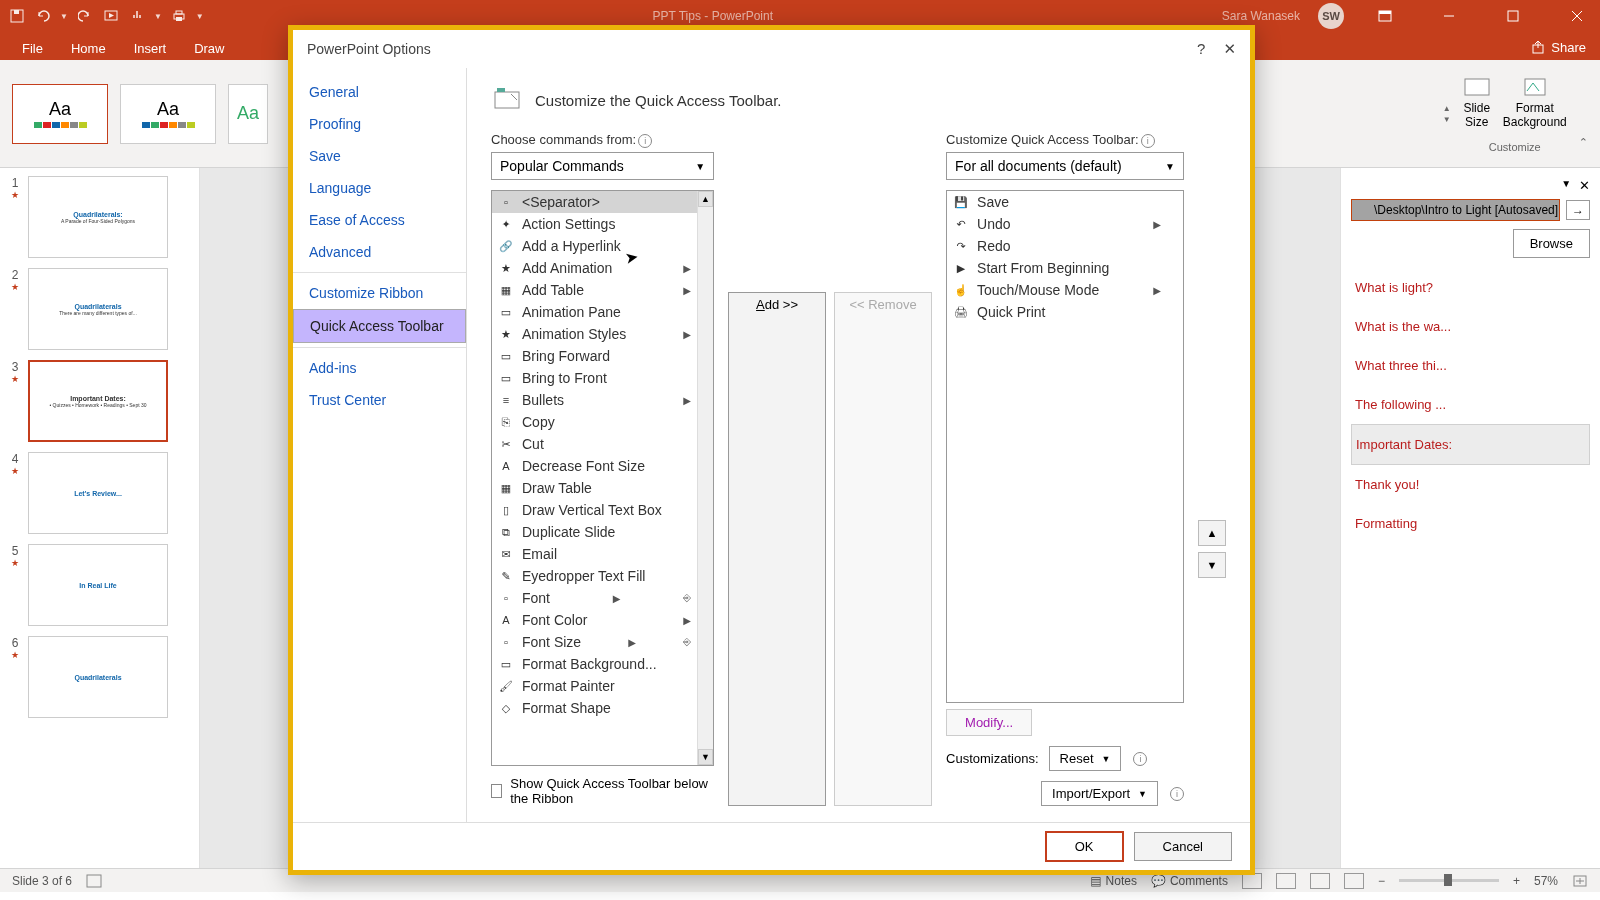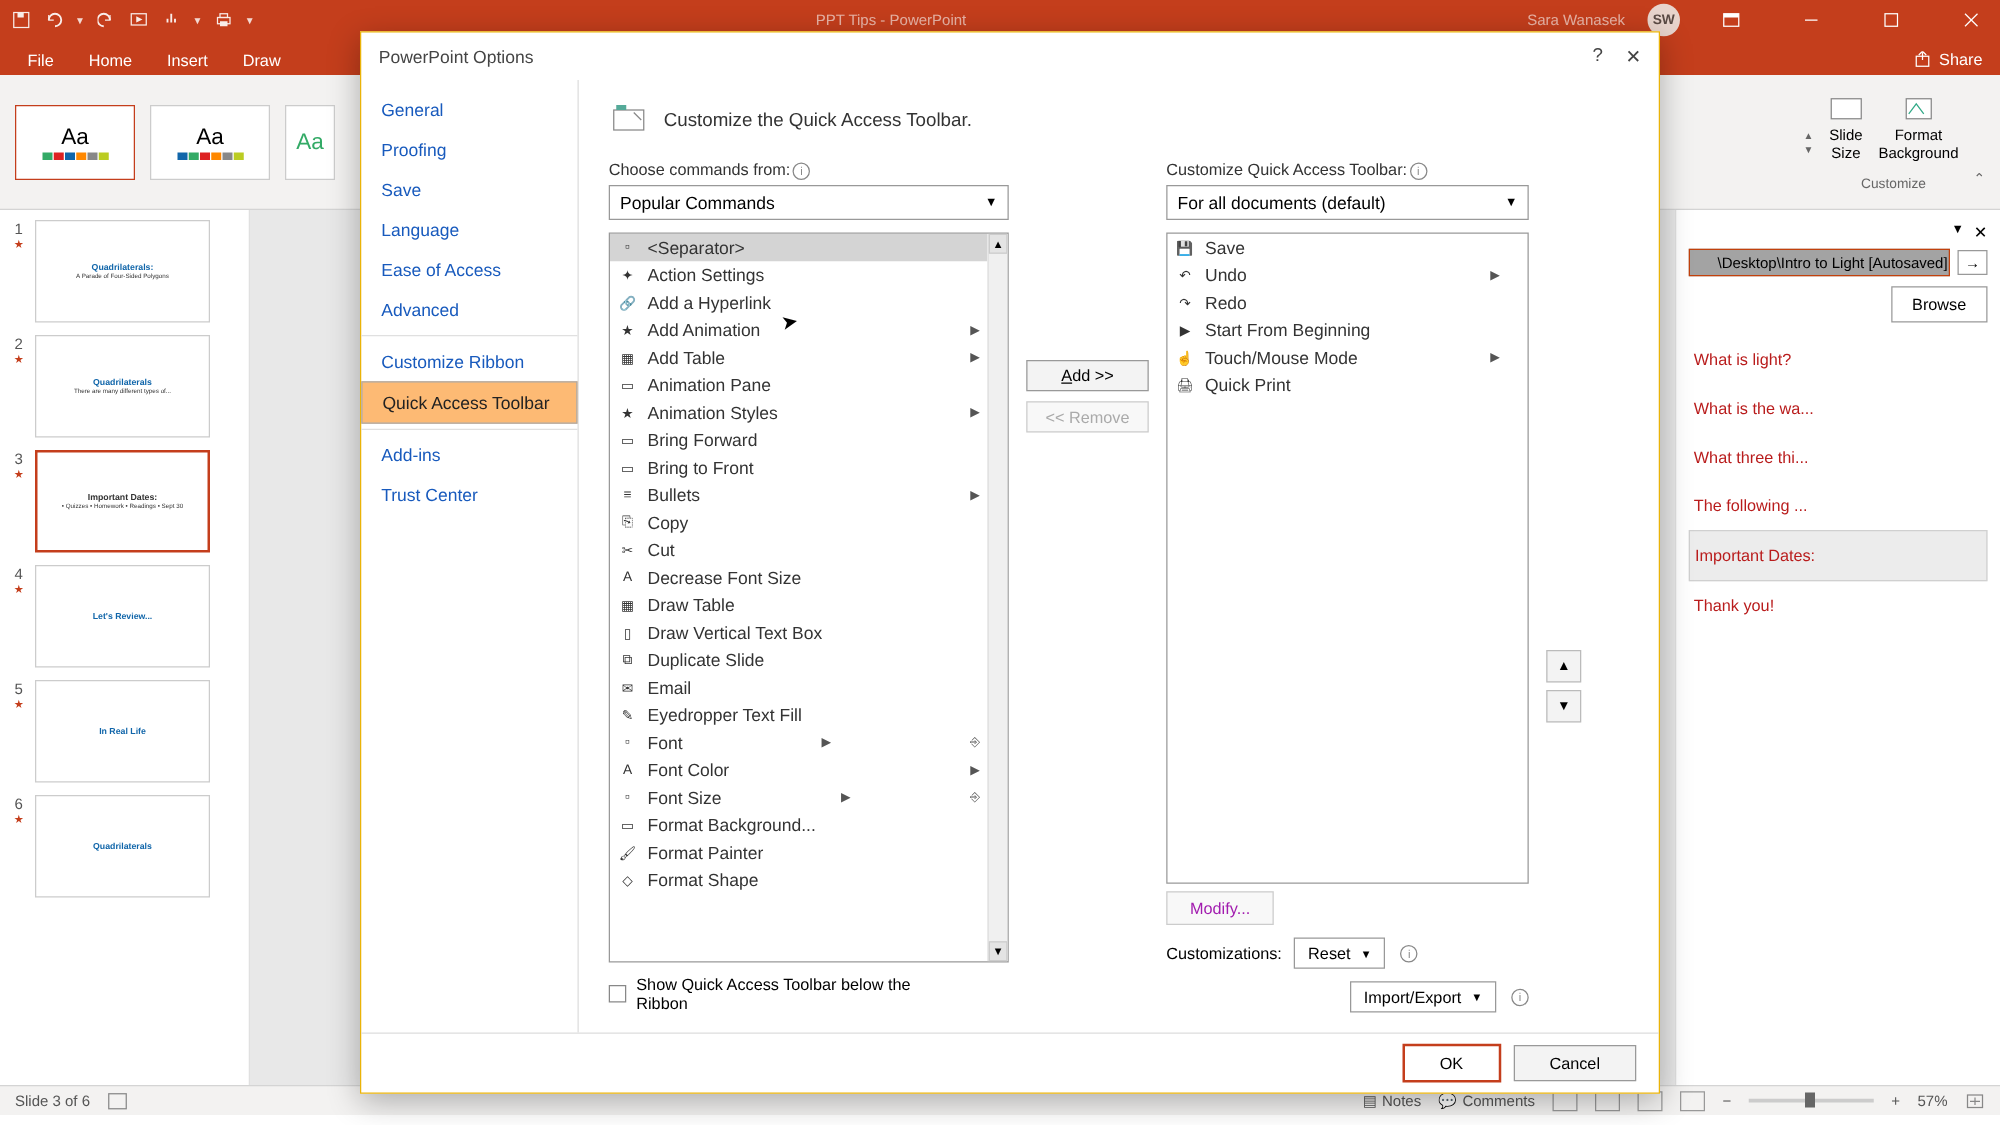--- a/index.html
+++ b/index.html
@@ -47,49 +47,49 @@
 .path-select { flex: 1; border: 1px solid #c2410c; padding: 3px 22px; background: #a3a3a3; white-space: nowrap; overflow: hidden; }
 
 
 .statusbar { height: 24px; background: #f3f2f1; border-top: 1px solid #d4d4d4; display: flex; align-items: center; padding: 0 12px; font-size: 12px; color: #555; gap: 14px; }
 .statusbar .right { margin-left: auto; display: flex; align-items: center; gap: 14px; }
 .view-btn { width: 20px; height: 16px; border: 1px solid #999; cursor: pointer; }
 .zoom-slider { width: 100px; height: 3px; background: #ccc; position: relative; }
 .zoom-slider::after { content: ''; position: absolute; width: 8px; height: 12px; background: #666; top: -5px; left: 45%; }
 
 
-.dialog { position: absolute; left: 288px; top: 25px; width: 1040px; height: 850px; background: #fff; border: 1px solid #eab308; box-shadow: 0 6px 24px rgba(0,0,0,0.3); display: flex; flex-direction: column; }
+.dialog { position: absolute; left: 288px; top: 25px; width: 967px; height: 850px; background: #fff; border: 5px solid #eab308; box-shadow: 0 6px 24px rgba(0,0,0,0.3); display: flex; flex-direction: column; }
 .dialog-title { height: 38px; display: flex; align-items: center; padding: 0 14px; font-size: 14px; color: #444; }
 .dialog-title-btns { margin-left: auto; display: flex; gap: 18px; }
 .dialog-body { flex: 1; display: flex; }
 .dlg-sidebar { width: 174px; border-right: 1px solid #ddd; padding: 8px 0; }
 .dlg-sb-item { padding: 8px 16px; font-size: 14px; color: #185abd; cursor: pointer; }
 .dlg-sb-item.sep { border-top: 1px solid #e0e0e0; margin-top: 4px; padding-top: 12px; }
-.dlg-sb-item.selected { background: #fdba74; color: #222; border: 1px solid #aaa; font-weight: 400; }
+.dlg-sb-item.selected { background: #c4b5fd; color: #222; border: 1px solid #aaa; font-weight: 400; }
 
 .dlg-content { flex: 1; padding: 16px 24px; display: flex; flex-direction: column; overflow: hidden; }
 .dlg-header { display: flex; align-items: center; gap: 12px; font-size: 15px; color: #333; margin-bottom: 16px; }
 .dlg-section-icon { width: 32px; height: 32px; display: inline-flex; align-items: center; justify-content: center; }
 
 .two-col { display: flex; gap: 14px; flex: 1; min-height: 0; }
 .col { display: flex; flex-direction: column; }
 .col-label { font-size: 13px; color: #333; margin-bottom: 4px; }
 .info-icon { display: inline-block; width: 14px; height: 14px; border-radius: 50%; border: 1px solid #888; font-size: 9px; text-align: center; line-height: 12px; color: #888; margin-left: 2px; }
 .dd { border: 1px solid #999; padding: 5px 8px; font-size: 14px; background: #fff; display: flex; justify-content: space-between; align-items: center; cursor: pointer; margin-bottom: 10px; }
 .listbox { border: 1px solid #999; background: #fff; flex: 1; overflow: hidden; position: relative; }
 .list-inner { position: absolute; inset: 0 16px 0 0; overflow-y: auto; }
 .scrollbar-fake { position: absolute; right: 0; top: 0; bottom: 0; width: 16px; background: #f0f0f0; border-left: 1px solid #ddd; }
 .scrollbar-fake .up, .scrollbar-fake .down { height: 16px; background: #e4e4e4; border: 1px solid #ccc; font-size: 9px; text-align: center; line-height: 14px; cursor: pointer; }
 .scrollbar-fake .down { position: absolute; bottom: 0; left: 0; right: 0; }
 .list-item { display: flex; align-items: center; padding: 2px 6px; font-size: 14px; color: #333; cursor: pointer; gap: 8px; min-height: 22px; }
 .list-item.selected { background: #d4d4d4; }
 .list-item .li-icon { width: 16px; height: 16px; display: inline-flex; align-items: center; justify-content: center; font-size: 11px; flex-shrink: 0; }
 .list-item .submenu { margin-left: auto; font-size: 10px; color: #555; }
 
-.mid-btns { display: flex; flex-direction: column; justify-content: flex-start; gap: 8px; padding-top: 160px; }
+.mid-btns { display: flex; flex-direction: row; justify-content: flex-start; gap: 8px; padding-top: 160px; }
 .mid-btn { width: 98px; padding: 4px 6px; border: 1px solid #999; background: #f3f3f3; font-size: 13px; cursor: pointer; text-align: center; }
 .mid-btn.disabled { color: #aaa; border-color: #ccc; background: #f8f8f8; }
 .arrow-btns { display: flex; flex-direction: column; gap: 6px; justify-content: center; padding-top: 160px; }
 .arrow-btn { width: 28px; height: 26px; border: 1px solid #bbb; background: #f3f3f3; font-size: 11px; text-align: center; line-height: 24px; cursor: pointer; }
 
 .below-row { margin-top: 10px; display: flex; align-items: center; font-size: 13px; gap: 8px; }
 .checkbox-fake { width: 14px; height: 14px; border: 1px solid #888; background: #fff; }
 
 .modify-row { display: flex; justify-content: flex-start; margin-top: 6px; }
 .modify-btn { padding: 5px 18px; border: 1px solid #ccc; background: #f8f8f8; color: #a21caf; font-size: 13px; }
@@ -328,20 +328,21 @@
     </div>
     <div style="text-align:right;margin-bottom:10px">
       <span class="browse-btn">Browse</span>
     </div>
     <div class="idea-item">What is light?</div>
     <div class="idea-item">What is the wa...</div>
     <div class="idea-item">What three thi...</div>
     <div class="idea-item">The following ...</div>
     <div class="idea-item sel">Important Dates:</div>
     <div class="idea-item">Thank you!</div>
+    <div class="idea-item">Formatting</div>
   </div>
 </div>
 
 <div class="statusbar">
   <span>Slide 3 of 6</span>
   <span>
       <svg width="16" height="14">
         <rect x="1" y="1" width="14" height="12" fill="none" stroke="#888"></rect>
       </svg>
     </span>

